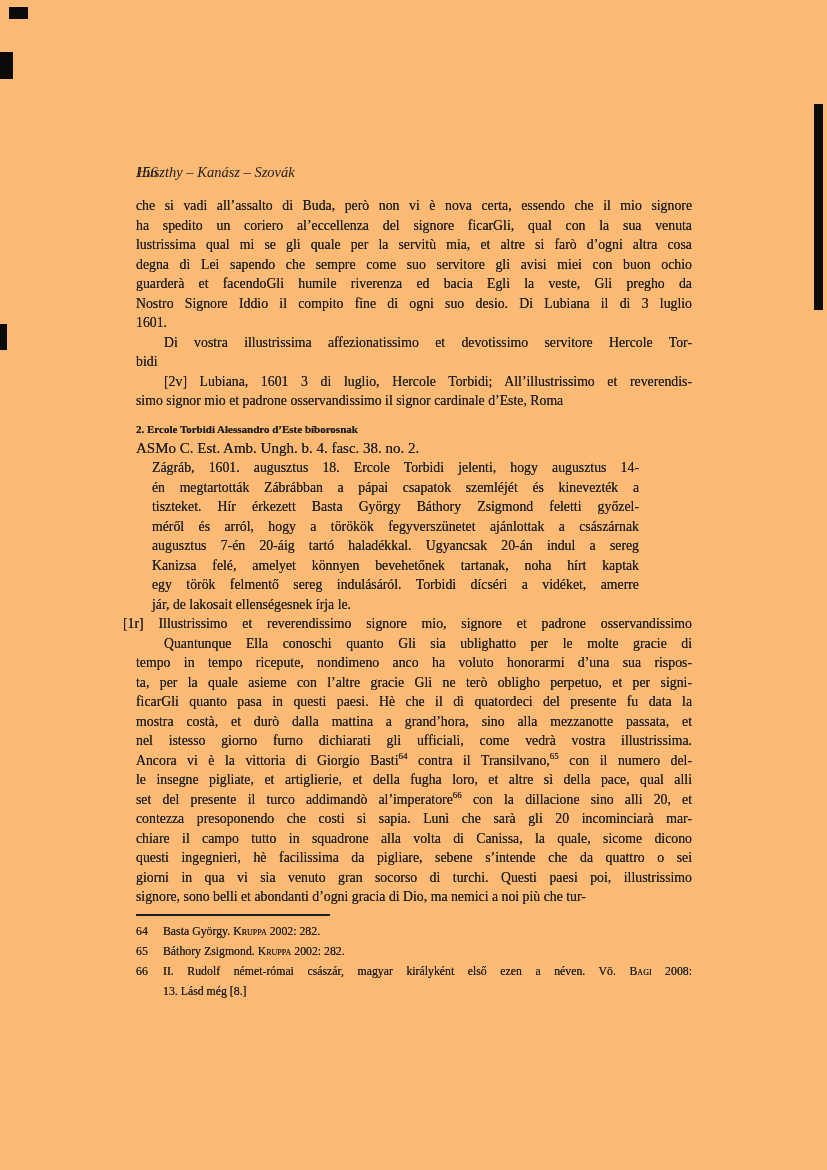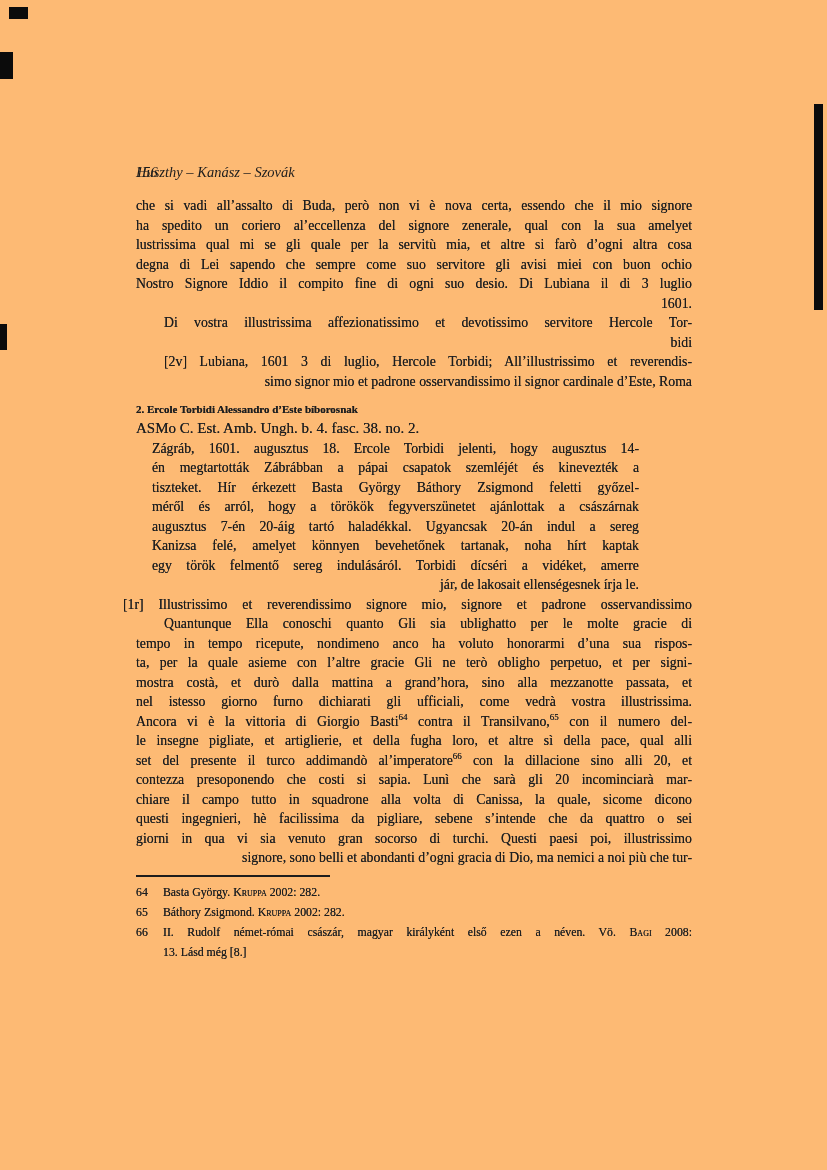--- a/index.html
+++ b/index.html
@@ -24,21 +24,20 @@
     position:relative;height:20px;margin-bottom:14px;
     font-style:italic;font-size:14.5px;line-height:20px;
   }
   .page-number{position:absolute;left:0;top:0;}
   .running-title{position:absolute;left:0;right:0;text-align:left;}
 
   .block{margin:0;}
   .ln{
     font-size:13.8px;line-height:19.5px;
     text-shadow:0 0 0.3px #3a3a3a;
-    text-align:right;
   }
   .ln.j{text-align:justify;text-align-last:justify;}
   .ln.indent{padding-left:28px;}
   .ln.hang{margin-left:-13px;width:569px;}
   .block-heading{
     font-weight:bold;font-size:11px;line-height:20px;margin-top:8px;
     text-shadow:0 0 0.3px #3a3a3a;
   }
   .block-archive{font-size:15px;line-height:19.5px;text-shadow:0 0 0.3px #3a3a3a;}
   .block-summary{margin-left:16px;width:487px;}
@@ -69,23 +68,24 @@
   <div class="column">
 
     <div class="page-header">
       <span class="page-number">156</span>
       <span class="running-title">Huszthy – Kanász – Szovák</span>
     </div>
 
     <div id="content">
         <div class="block">
           <div class="ln j">che si vadi all’assalto di Buda, però non vi è nova certa, essendo che il mio signore</div>
-          <div class="ln j">ha spedito un coriero al’eccellenza del signore zenerale, qual con la sua amelyet</div>
+          <div class="ln j">ha spedito un coriero al’eccellenza del signore ficarGli, qual con la sua venuta</div>
           <div class="ln j">lustrissima qual mi se gli quale per la servitù mia, et altre si farò d’ogni altra cosa</div>
           <div class="ln j">degna di Lei sapendo che sempre come suo servitore gli avisi miei con buon ochio</div>
+          <div class="ln j">guarderà et facendoGli humile riverenza ed bacia Egli la veste, Gli pregho da</div>
           <div class="ln j">Nostro Signore Iddio il compito fine di ogni suo desio. Di Lubiana il di 3 luglio</div>
           <div class="ln">1601.</div>
         </div>
         <div class="block">
           <div class="ln j indent">Di vostra illustrissima affezionatissimo et devotissimo servitore Hercole Tor-</div>
           <div class="ln">bidi</div>
         </div>
         <div class="block">
           <div class="ln j indent">[2v] Lubiana, 1601 3 di luglio, Hercole Torbidi; All’illustrissimo et reverendis-</div>
           <div class="ln">simo signor mio et padrone osservandissimo il signor cardinale d’Este, Roma</div>
@@ -100,20 +100,21 @@
           <div class="ln j">augusztus 7-én 20-áig tartó haladékkal. Ugyancsak 20-án indul a sereg</div>
           <div class="ln j">Kanizsa felé, amelyet könnyen bevehetőnek tartanak, noha hírt kaptak</div>
           <div class="ln j">egy török felmentő sereg indulásáról. Torbidi dícséri a vidéket, amerre</div>
           <div class="ln">jár, de lakosait ellenségesnek írja le.</div>
         </div>
         <div class="ln j hang">[1r] Illustrissimo et reverendissimo signore mio, signore et padrone osservandissimo</div>
         <div class="block">
           <div class="ln j indent">Quantunque Ella conoschi quanto Gli sia ublighatto per le molte gracie di</div>
           <div class="ln j">tempo in tempo ricepute, nondimeno anco ha voluto honorarmi d’una sua rispos-</div>
           <div class="ln j">ta, per la quale asieme con l’altre gracie Gli ne terò obligho perpetuo, et per signi-</div>
+          <div class="ln j">ficarGli quanto pasa in questi paesi. Hè che il dì quatordeci del presente fu data la</div>
           <div class="ln j">mostra costà, et durò dalla mattina a grand’hora, sino alla mezzanotte passata, et</div>
           <div class="ln j">nel istesso giorno furno dichiarati gli ufficiali, come vedrà vostra illustrissima.</div>
           <div class="ln j">Ancora vi è la vittoria di Giorgio Basti<sup>64</sup> contra il Transilvano,<sup>65</sup> con il numero del-</div>
           <div class="ln j">le insegne pigliate, et artiglierie, et della fugha loro, et altre sì della pace, qual alli</div>
           <div class="ln j">set del presente il turco addimandò al’imperatore<sup>66</sup> con la dillacione sino alli 20, et</div>
           <div class="ln j">contezza presoponendo che costi si sapia. Lunì che sarà gli 20 incominciarà mar-</div>
           <div class="ln j">chiare il campo tutto in squadrone alla volta di Canissa, la quale, sicome dicono</div>
           <div class="ln j">questi ingegnieri, hè facilissima da pigliare, sebene s’intende che da quattro o sei</div>
           <div class="ln j">giorni in qua vi sia venuto gran socorso di turchi. Questi paesi poi, illustrissimo</div>
           <div class="ln">signore, sono belli et abondanti d’ogni gracia di Dio, ma nemici a noi più che tur-</div>

